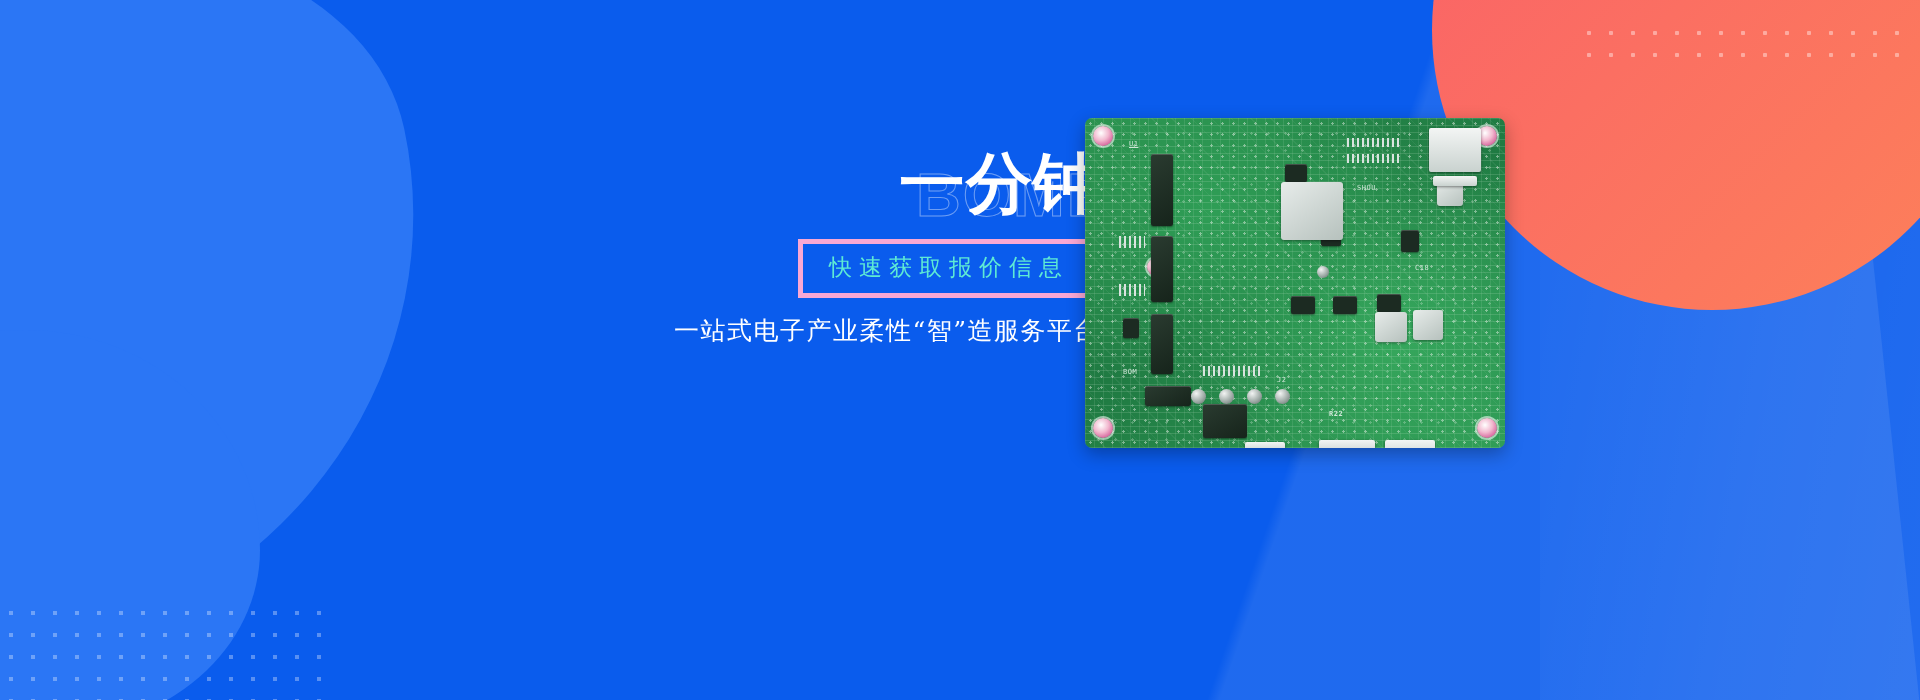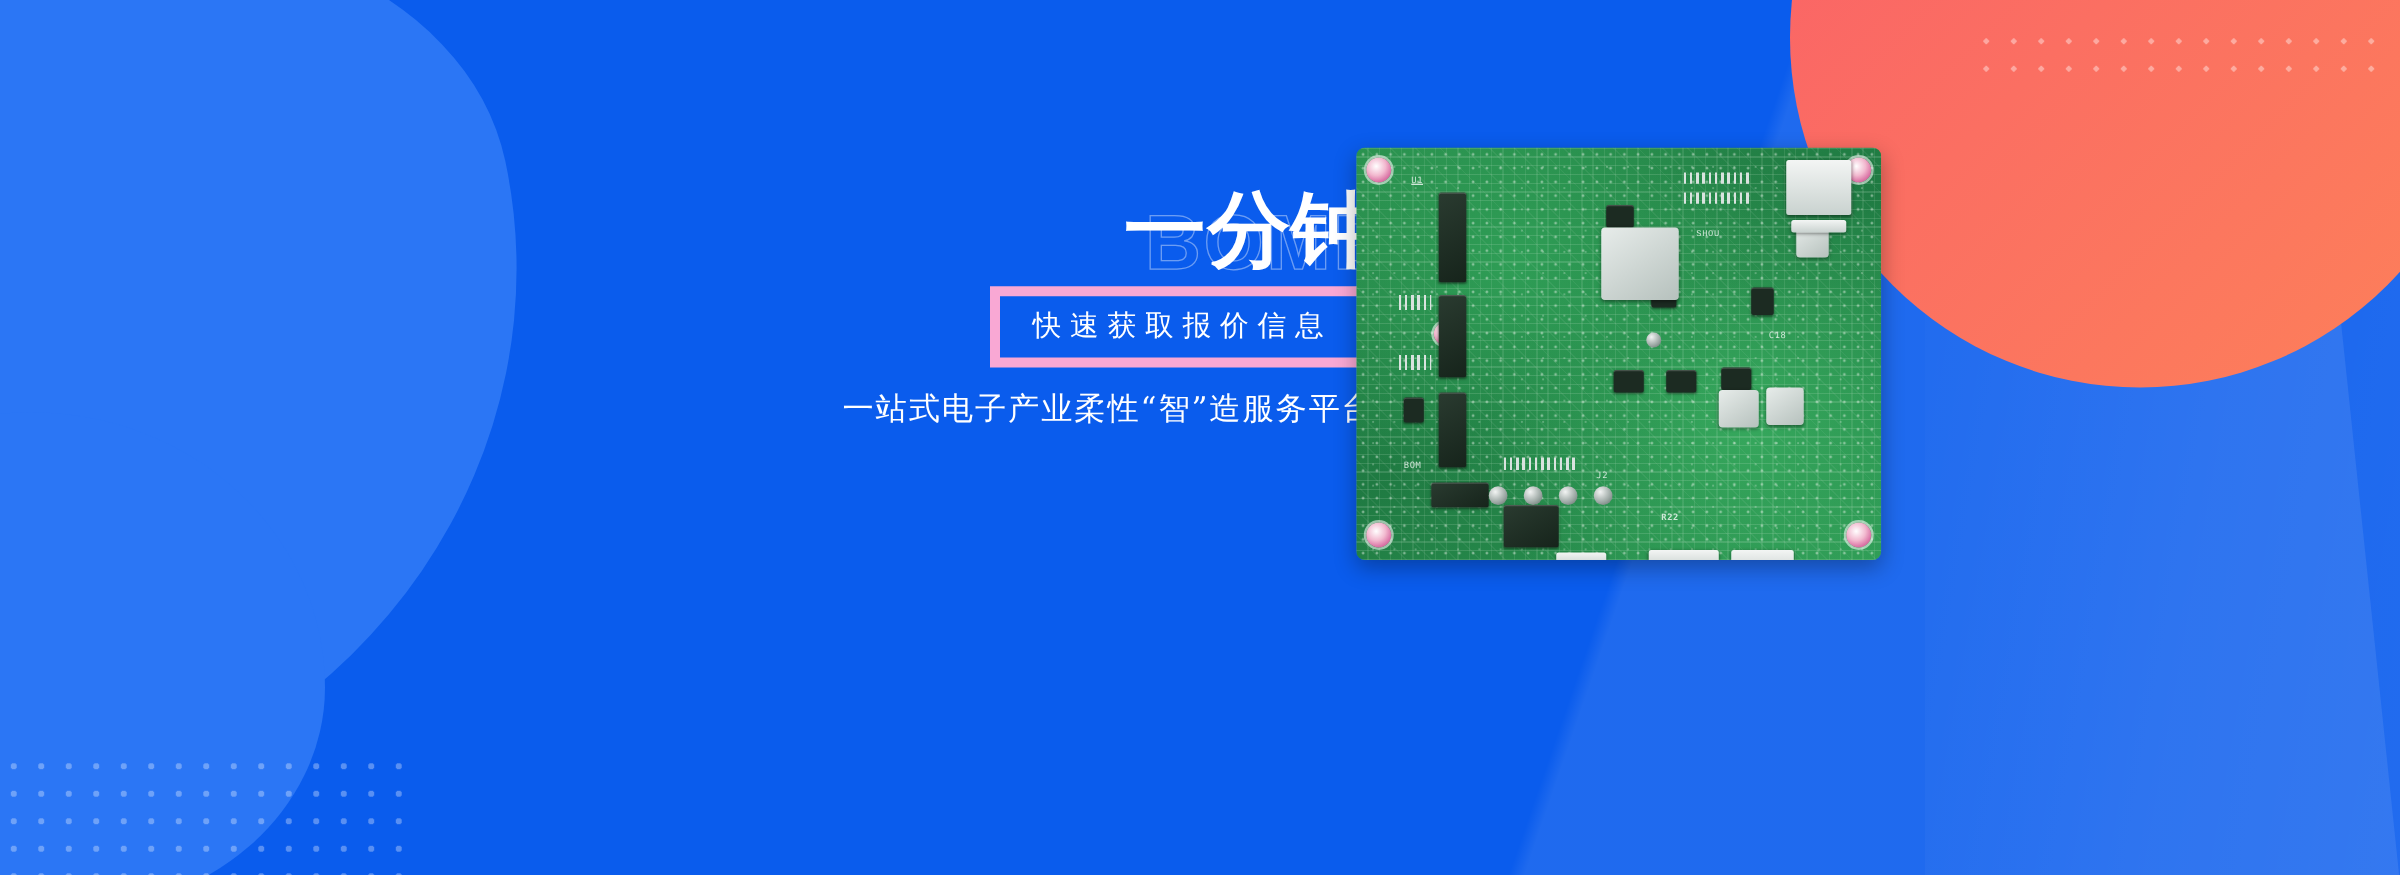--- a/index.html
+++ b/index.html
@@ -75,24 +75,24 @@
     position:relative;
     font-family:"DejaVu Sans","Liberation Sans",sans-serif;
     font-weight:700;color:#ffffff;
     font-size:66px;line-height:1.02;letter-spacing:1px;
     white-space:nowrap;
   }
   .headline .l1{display:block;margin-bottom:4px;}
   .headline .l2{display:block;}
 
   .boxed{
-    display:inline-block;margin-top:8px;
-    border:8px solid #f9a8d4;
+    display:inline-block;margin-top:18px;
+    border:5px solid #f9a8d4;
     padding:8px 26px 10px 26px;
-    color:#ffffff;font-size:23px;letter-spacing:7px;
+    color:#5eead4;font-size:23px;letter-spacing:7px;
     font-family:"DejaVu Sans","Liberation Sans",sans-serif;
     white-space:nowrap;
   }
   .tagline{
     margin-top:16px;color:#ffffff;
     font-family:"DejaVu Serif","Liberation Serif",serif;
     font-size:25px;letter-spacing:1.5px;white-space:nowrap;
   }
 
   
@@ -208,21 +208,21 @@
       <div class="cap" style="left:162px;bottom:44px;width:15px;height:15px;"></div>
       <div class="cap" style="left:190px;bottom:44px;width:15px;height:15px;"></div>
       <div class="cap" style="left:232px;top:148px;width:12px;height:12px;"></div>
 
       <div class="header-pins" style="left:34px;top:118px;width:26px;height:12px;"></div>
       <div class="header-pins" style="left:34px;top:166px;width:26px;height:12px;"></div>
       <div class="header-pins" style="left:118px;top:248px;width:60px;height:10px;"></div>
       <div class="header-pins" style="left:262px;top:36px;width:54px;height:9px;"></div>
       <div class="header-pins" style="left:262px;top:20px;width:54px;height:9px;"></div>
 
-      <div class="silk" style="left:272px;top:66px;font-family:Liberation Mono, monospace;">SHOU</div>
+      <div class="silk" style="left:272px;top:66px;">SHOU</div>
       <div class="silk" style="left:38px;top:250px;">BOM</div>
       <div class="silk" style="left:44px;top:22px;text-decoration:underline;">U1</div>
       <div class="silk" style="left:192px;top:258px;">J2</div>
       <div class="silk" style="left:330px;top:146px;">C18</div>
       <div class="silk" style="left:244px;top:292px;font-weight:bold;">R22</div>
     </div>
   </div>
 
 </div>
 

